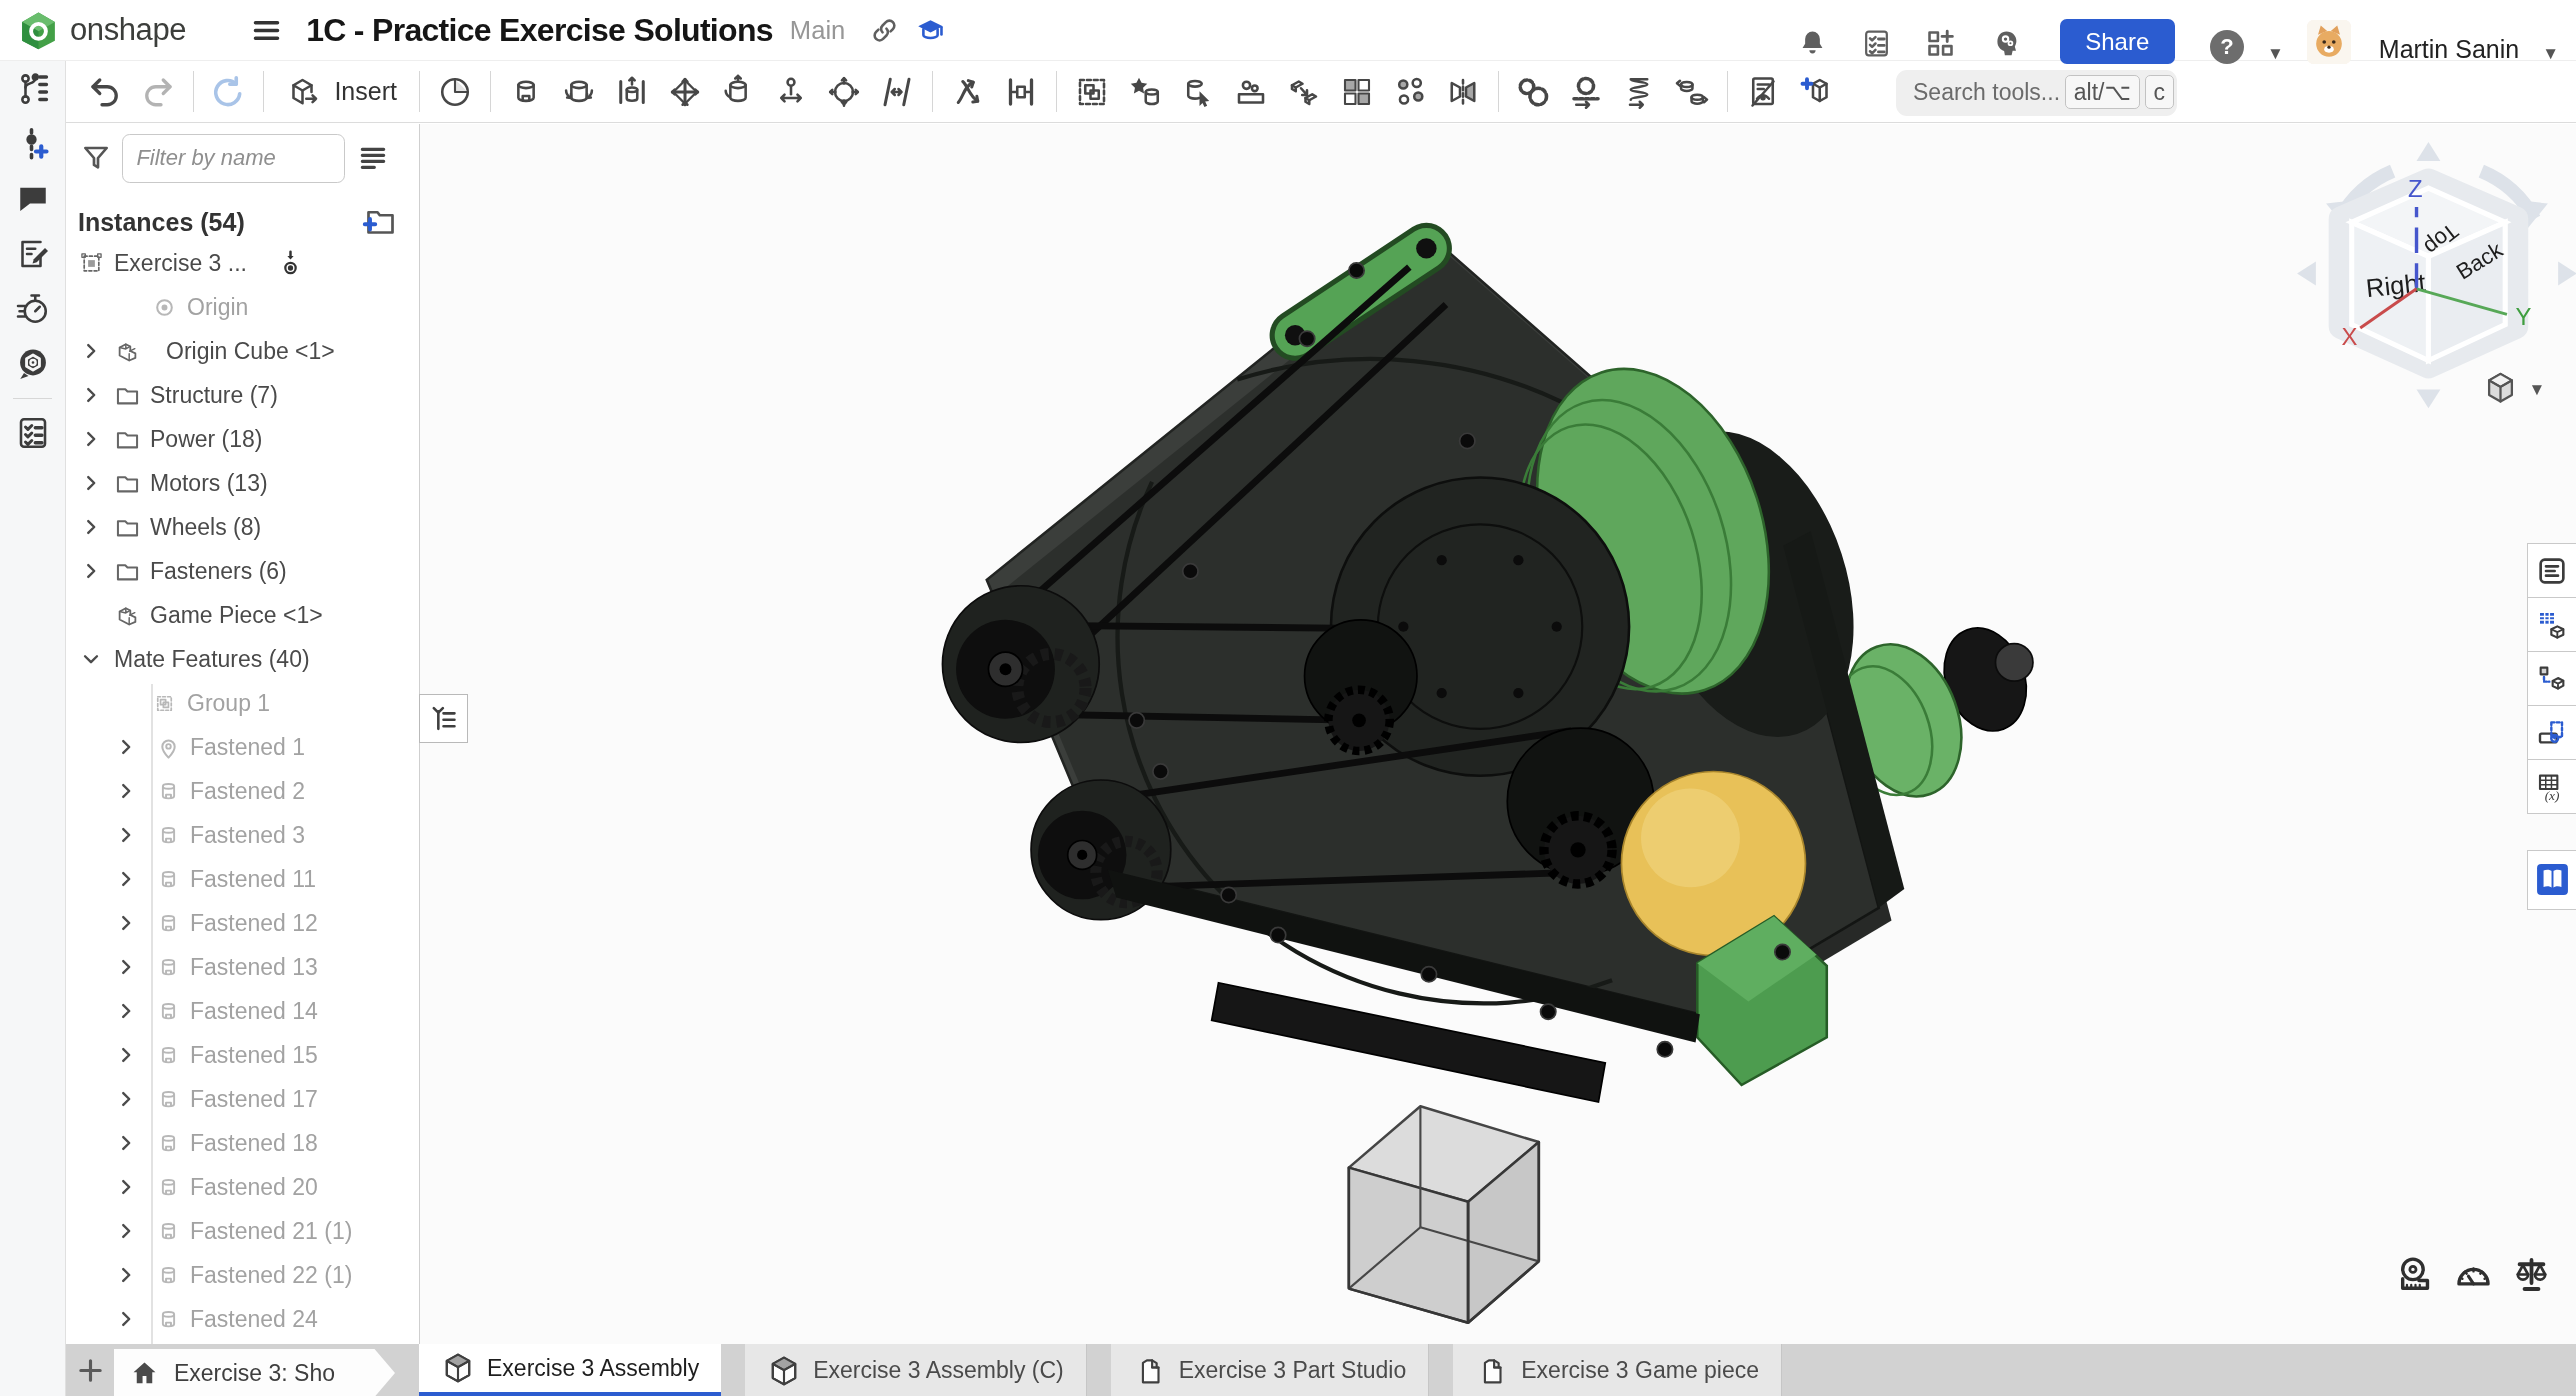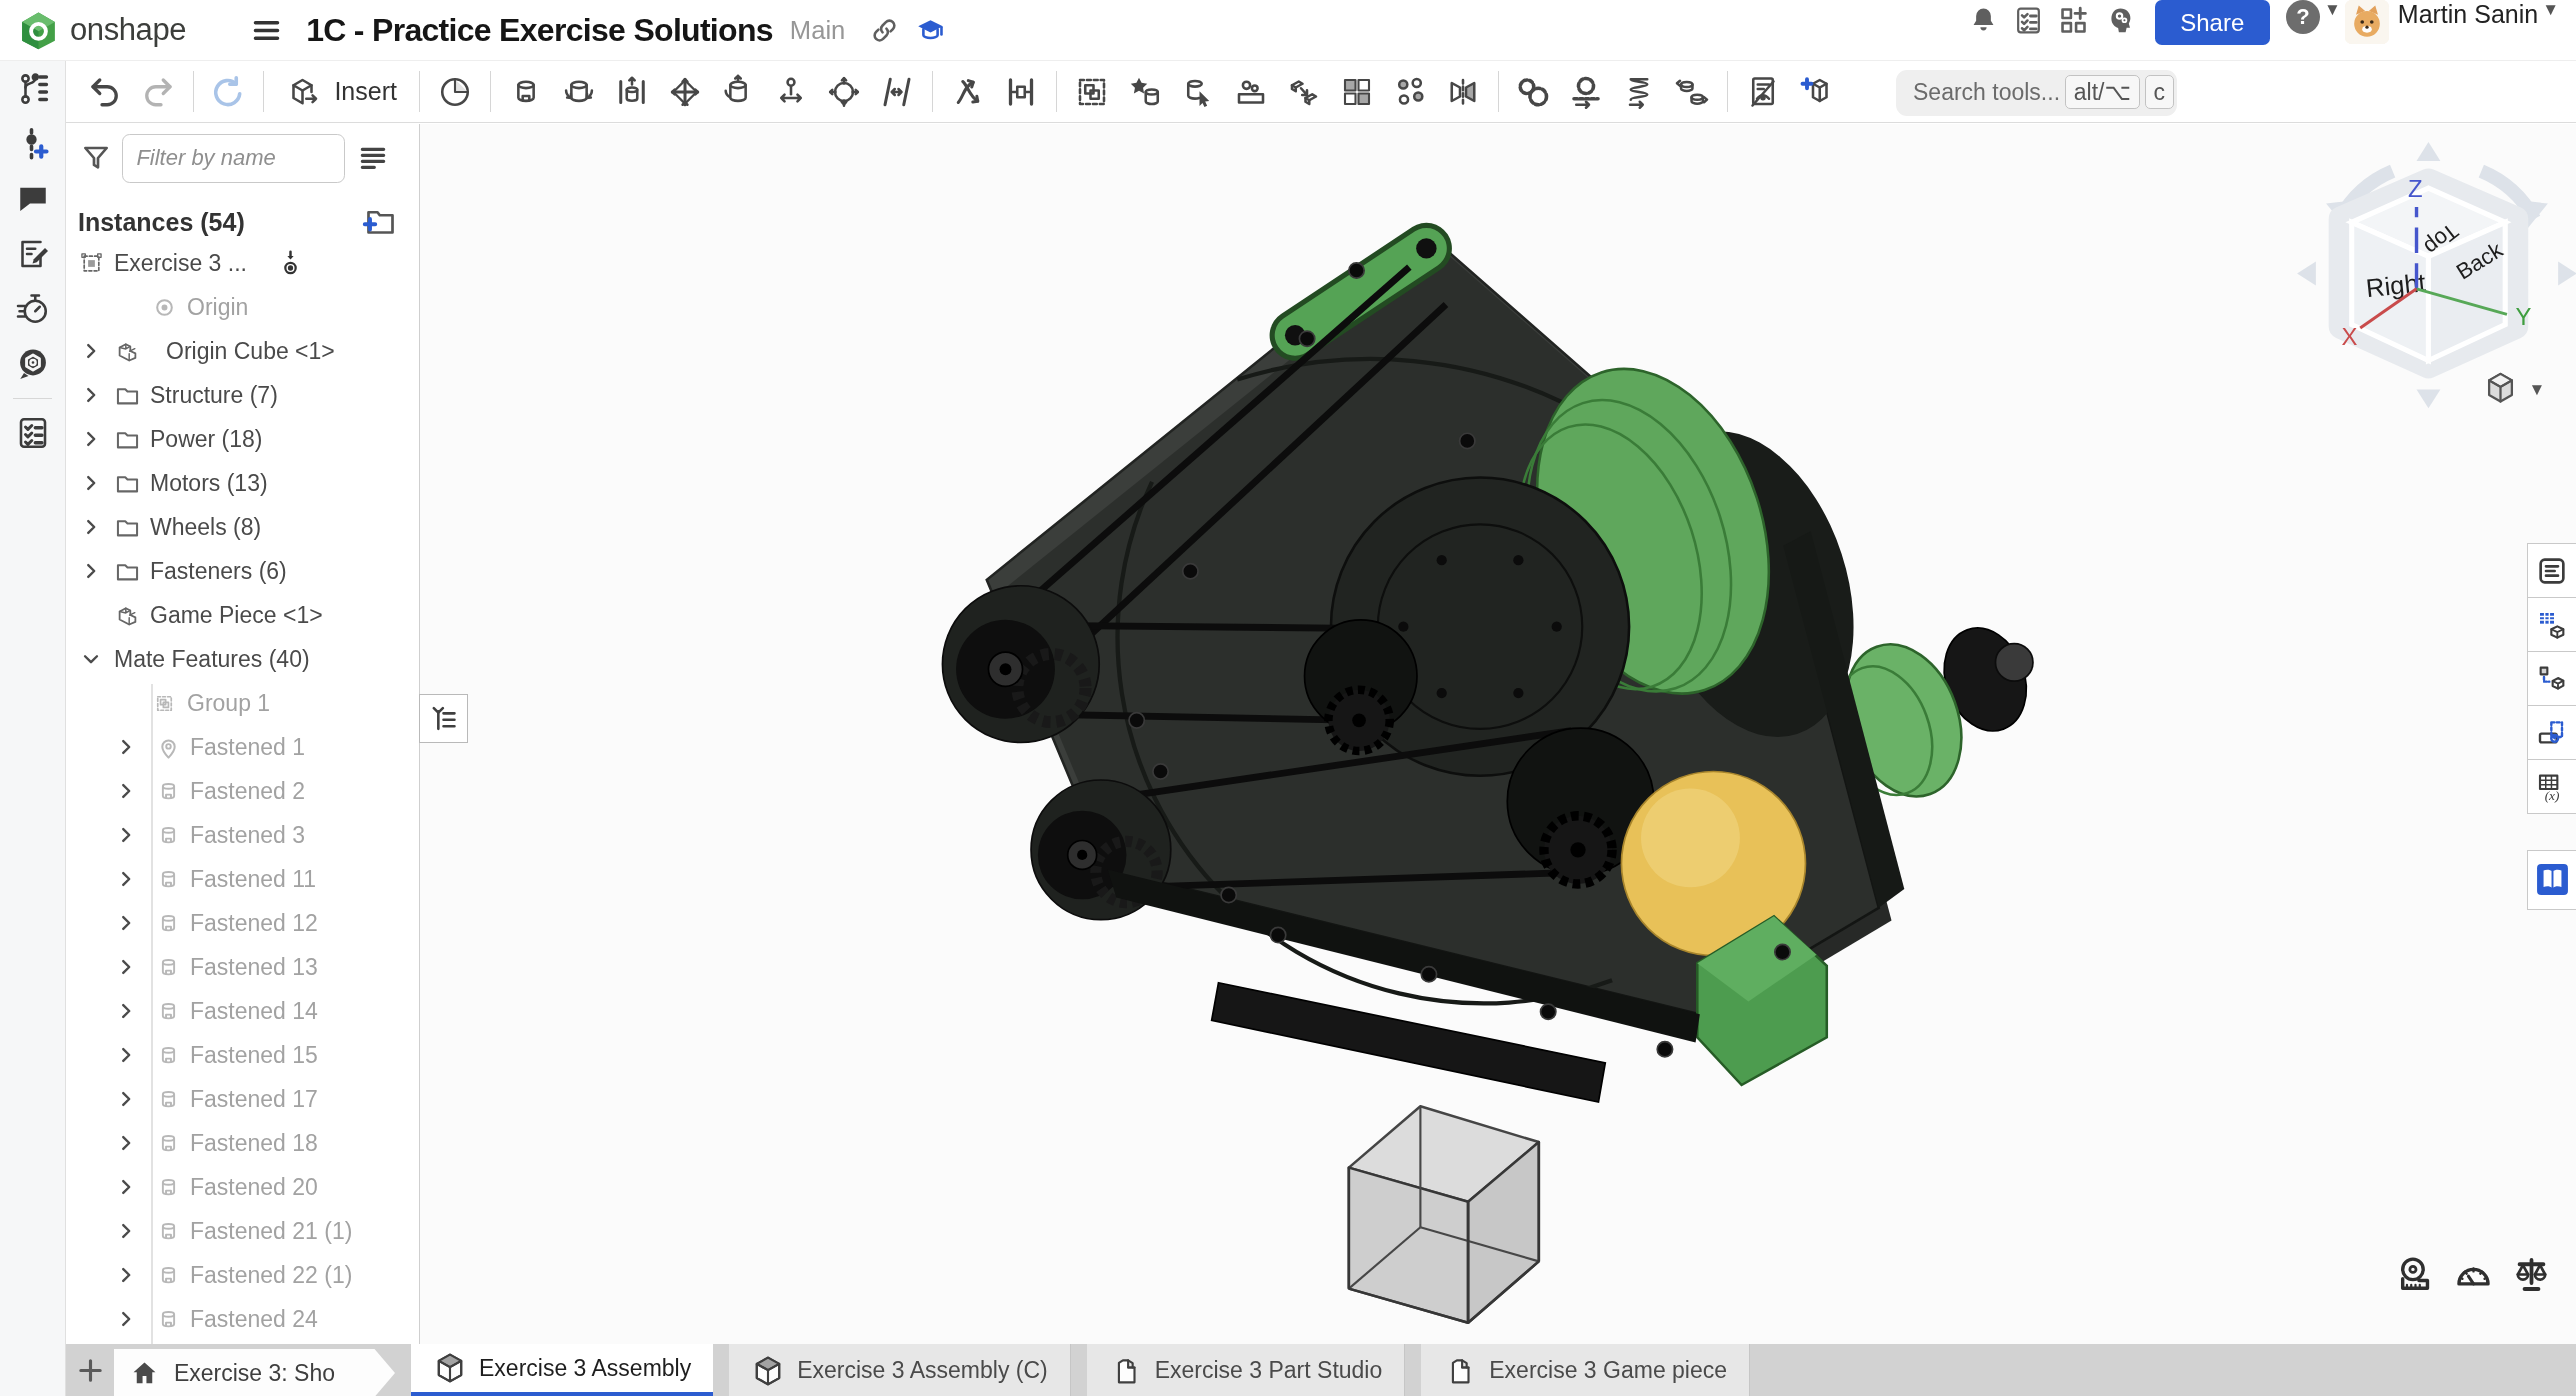--- a/index.html
+++ b/index.html
@@ -18,21 +18,21 @@
   .logo{display:flex;align-items:center;gap:12px;margin-left:19px}
   .logo svg{width:39px;height:39px}
   .wordmark{font-size:31px;color:#3c3e3b;letter-spacing:-0.4px}
   .hicon{width:41px;height:41px;display:flex;align-items:center;justify-content:center;color:#5f5f5f;cursor:pointer}
   .hicon svg{width:31px;height:31px}
   .hamburger{margin-left:60px;color:#333}
   .doc-title{margin-left:19px;font-size:32px;font-weight:bold;color:#161616;letter-spacing:-0.7px;white-space:nowrap}
   .branch{margin-left:17px;font-size:25.6px;color:#979797}
   .link-ic{margin-left:19px}
   .cap-ic{margin-left:5.1px}
-  .header-right{position:absolute;right:0;top:0;height:64px;display:flex;align-items:flex-start;gap:4px;padding-right:17px}
+  .header-right{position:absolute;right:0;top:0;height:64px;display:flex;align-items:flex-end;gap:23px;padding-right:17px}
   .share-btn{background:var(--accent);color:#fff;font-size:24px;border:none;border-radius:6.8px;
     padding:8.5px 25.6px;margin:0 12px;cursor:pointer}
   .help-circle{width:34px;height:34px;border-radius:50%;background:#6d6d6d;color:#fff;font-size:22px;font-weight:bold;
     display:flex;align-items:center;justify-content:center;cursor:pointer}
   .caret{font-size:17px;color:#555;cursor:pointer}
   .avatar{width:44px;height:44px;border-radius:6.8px;background:#f7f1e6;overflow:hidden;cursor:pointer}
   .avatar svg{width:100%;height:100%}
   .user-name{font-size:25px;color:#222;margin-left:5.1px;white-space:nowrap;cursor:pointer}
 
   
@@ -110,21 +110,21 @@
 
   
   .tabbar{position:absolute;left:66px;top:1344px;width:2510px;height:53px;background:#d2d2d2;
     display:flex;align-items:flex-end;z-index:30}
   .plus-btn{width:48px;height:53px;display:flex;align-items:center;justify-content:center;color:#5a5a5a;cursor:pointer}
   .plus-btn svg{width:29px;height:29px}
   .home-tab{position:relative;height:48px;margin-top:0px;width:281px;background:#fdfdfd;display:flex;align-items:center;
     clip-path:polygon(0 0,calc(100% - 20.5px) 0,100% 50%,calc(100% - 20.5px) 100%,0 100%);cursor:pointer;flex:0 0 auto}
   .home-tab .home-ic{width:31px;height:31px;color:#4a4a4a;margin-left:15.3px;flex:0 0 auto}
   .home-tab .htext{font-size:23px;color:#3f3f3f;margin-left:13.6px;white-space:nowrap;overflow:hidden;width:187px}
-  .tab{position:relative;height:53px;display:flex;align-items:center;padding:0 22px;margin-left:16px;
+  .tab{position:relative;height:53px;display:flex;align-items:center;padding:0 22px;margin-left:24px;
     background:#e7e7e7;cursor:pointer;flex:0 0 auto;border-right:0.9px solid #c6c6c6}
   .tab .tabic{width:34px;height:34px;margin-right:12px;flex:0 0 auto}
   .tab .tname{font-size:23px;color:#4a4a4a;white-space:nowrap}
   .tab.active{background:#fff;border-bottom:5.1px solid var(--accent);border-right:none}
   .tab.active .tname{color:#1e1e1e}
 </style>
 </head>
 <body>
 
 <div class="page">

